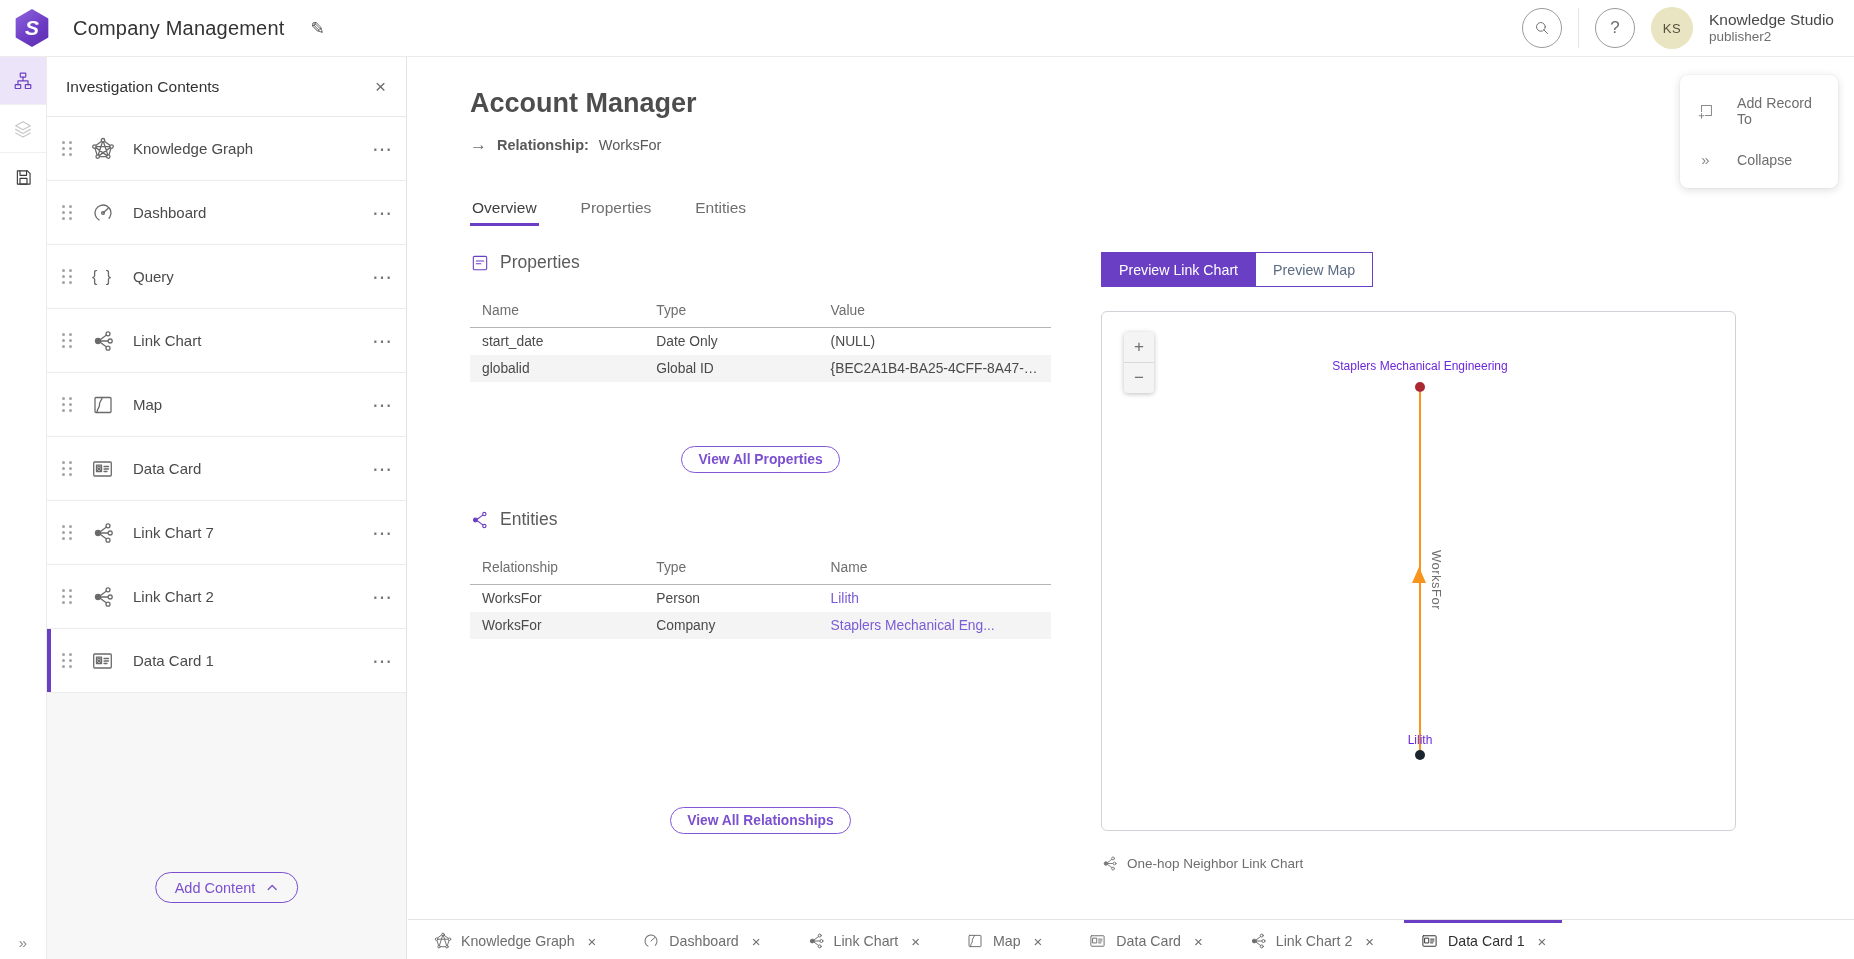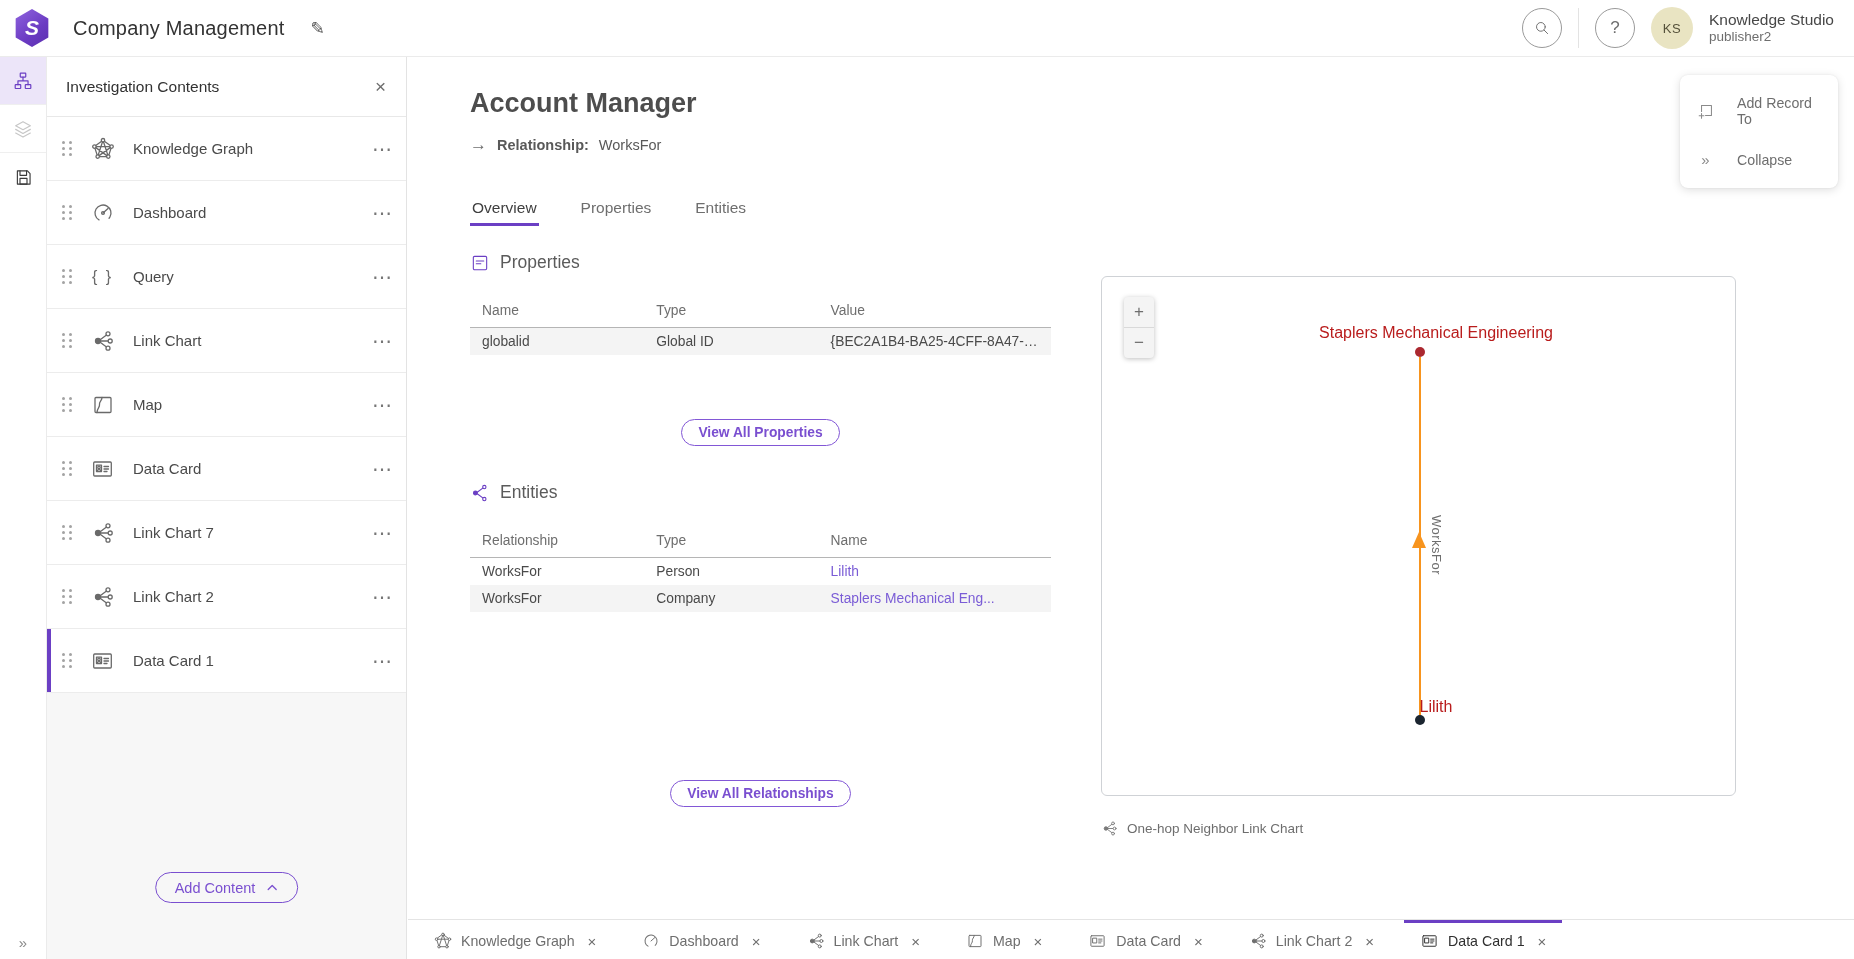--- a/index.html
+++ b/index.html
@@ -97,21 +97,21 @@
             background:#fff; color:#5b6b80; border:none; cursor:pointer; font-family:inherit; }
   .tg-btn.active { background:#6b3fc4; color:#fff; }
   .tg-btn + .tg-btn { border-left:1px solid #6b3fc4; }
   .chart-panel { position:relative; margin-top:24px; width:635px; height:520px;
                  border:1px solid #cfd2d6; border-radius:6px; background:#fff; }
   .zoom-ctrl { position:absolute; left:22px; top:20px; width:30px; background:#f4f4f4; border-radius:4px;
                box-shadow:0 1px 5px rgba(0,0,0,.25); overflow:hidden; }
   .zoom-btn { width:30px; height:30px; border:none; background:transparent; color:#6e6e6e;
               font-size:17px; cursor:pointer; display:block; }
   .zoom-sep { height:1px; background:#d9d9d9; }
-  .node-label { position:absolute; transform:translateX(-50%); font-size:16px; color:#b91c1c; white-space:nowrap;margin-left:16px; }
+  .node-label { position:absolute; transform:translateX(-50%); font-size:12px; color:#6d28d9; white-space:nowrap; }
   .node-dot { position:absolute; width:10px; height:10px; border-radius:50%; cursor:pointer; }
   .edge-line { position:absolute; width:2px; background:#f7941e; }
   .edge-arrow { position:absolute; width:0; height:0; border-left:7px solid transparent;
                 border-right:7px solid transparent; border-bottom:16px solid #f7941e; }
   .edge-label { position:absolute; writing-mode:vertical-rl; font-size:13px; color:#6e6e6e; letter-spacing:.5px; }
   .chart-caption { margin-top:24px; display:flex; align-items:center; gap:9px; font-size:13.5px; color:#6e6e6e; }
   .chart-caption .cap-icon { color:#7a7a7a; display:flex; }
 
   
   .context-card { position:absolute; top:75px; left:1680px; width:158px; background:#fff; border-radius:8px;
@@ -429,20 +429,25 @@
               <col class="c3">
             </colgroup>
           <thead>
             <tr>
               <th>Name</th>
               <th>Type</th>
               <th>Value</th>
             </tr>
           </thead>
           <tbody>
+            <tr>
+              <td>start_date</td>
+              <td>Date Only</td>
+              <td>(NULL)</td>
+            </tr>
             <tr class="striped">
               <td>globalid</td>
               <td>Global ID</td>
               <td class="trunc">{BEC2A1B4-BA25-4CFF-8A47-E3C...</td>
             </tr>
           </tbody>
         </table>
 
         <button class="pill-btn props">View All Properties</button>
 
@@ -484,20 +489,24 @@
                 <td class="trunc"><a class="link">Staplers Mechanical Eng...</a></td>
               </tr>
             </tbody>
           </table>
 
           <button class="pill-btn rels">View All Relationships</button>
         </div>
       </div>
 
       <div class="right-col">
+        <div class="toggle-group">
+          <button class="tg-btn active">Preview Link Chart</button>
+          <button class="tg-btn">Preview Map</button>
+        </div>
 
         <div class="chart-panel">
           <div class="zoom-ctrl">
             <button class="zoom-btn">+</button>
             <div class="zoom-sep"></div>
             <button class="zoom-btn">−</button>
           </div>
 
           <div class="node-label" style="left:318px; top:47px;">Staplers Mechanical Engineering</div>
           <div class="node-dot" style="left:313px; top:70px; background:#ab2830;"></div>

